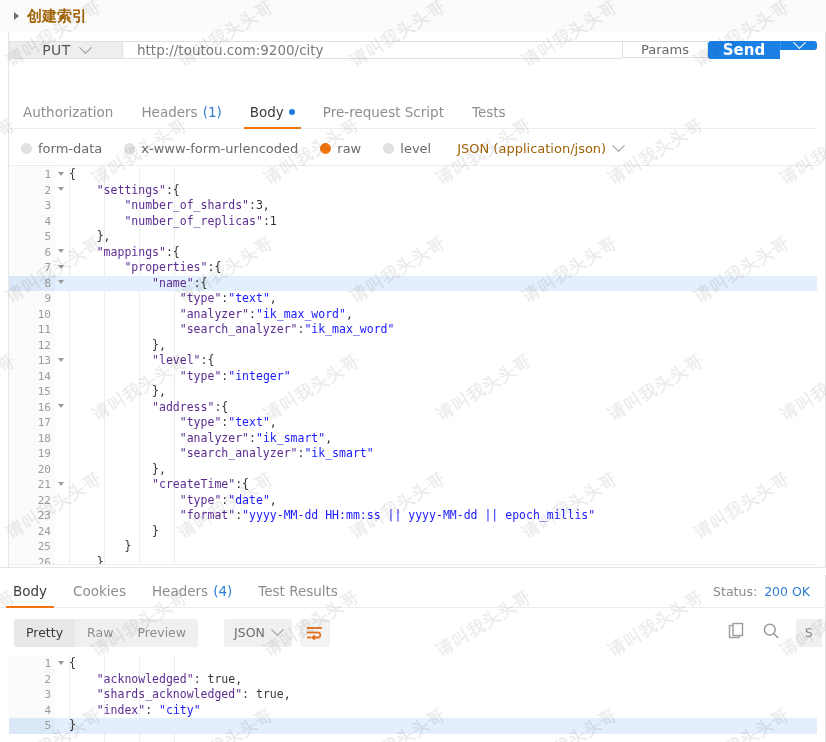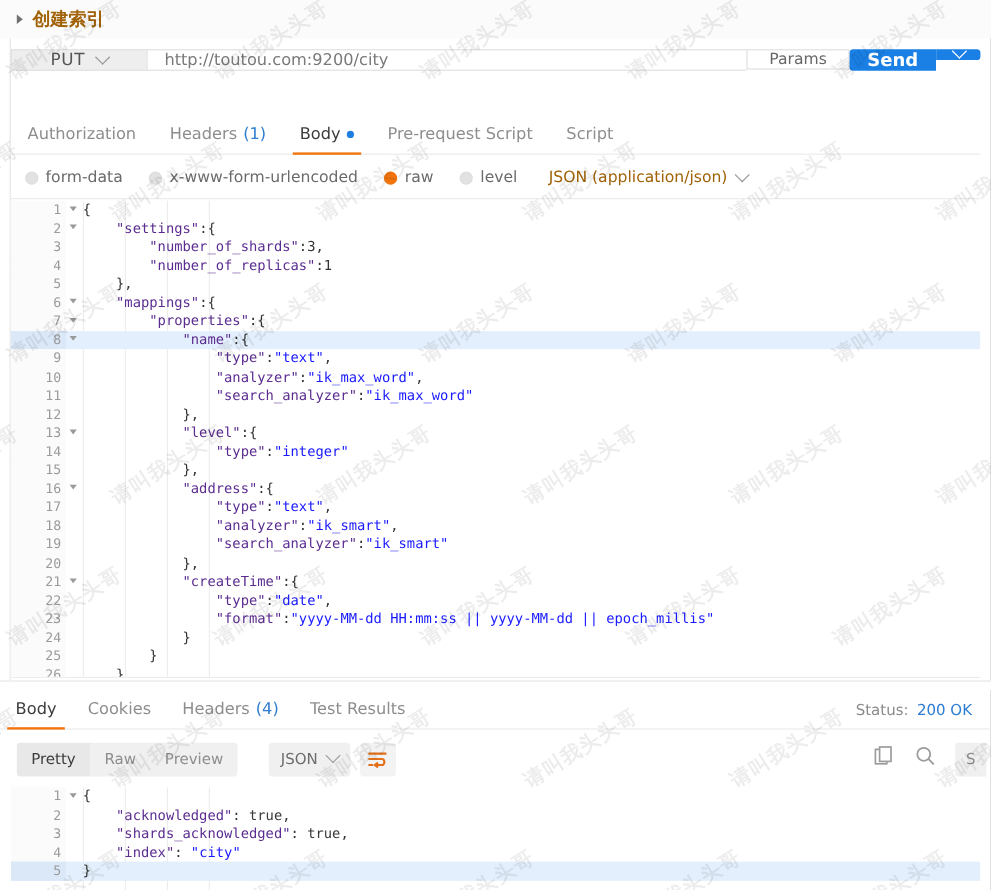--- a/index.html
+++ b/index.html
@@ -360,21 +360,21 @@
         <span class="tab-count">(1)</span>
       </div>
       <div class="rtab active">
         <span>Body</span>
         <span class="bluedot"></span>
       </div>
       <div class="rtab">
         <span>Pre-request Script</span>
       </div>
       <div class="rtab">
-        <span>Script</span>
+        <span>Tests</span>
       </div>
     </div>
 
   <div class="bodytype-row">
     <div id="body-radios" style="display:flex;align-items:center;">
         <div class="radio-item">
           <span class="radio"></span>
           <span class="radio-label">form-data</span>
         </div>
         <div class="radio-item">

